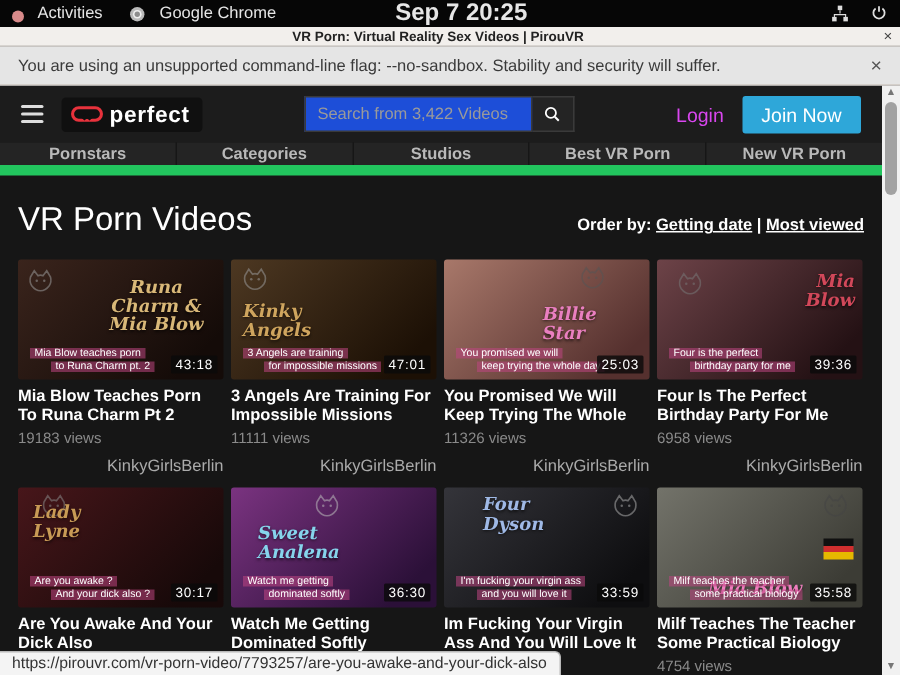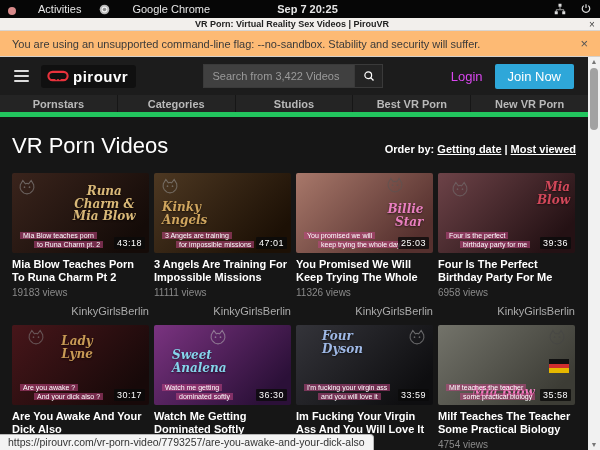--- a/index.html
+++ b/index.html
@@ -2,57 +2,57 @@
 <html><head>
 <meta charset="utf-8">
 <style>
   * { margin:0; padding:0; box-sizing:border-box; }
   html,body { width:600px; height:450px; overflow:hidden; background:#161616;
     font-family:"Liberation Sans", sans-serif; }
 
   
   .sysbar { position:absolute; top:0; left:0; width:600px; height:18px; background:#060606;
     color:#e6e6e6; font-size:11px; display:flex; align-items:center; padding:0 8px; z-index:50; }
-  .sysbar .grp { display:flex; align-items:flex-end; gap:22px; margin-right:18px; }
+  .sysbar .grp { display:flex; align-items:flex-end; gap:9px; margin-right:18px; }
   .dot-icon { width:8px; height:8px; border-radius:50%; background:#d88a8a; display:inline-block; }
-  .sys-clock { position:absolute; left:0; right:0; text-align:center; font-weight:bold; font-size:11px;padding-left:15px; }
+  .sys-clock { position:absolute; left:0; right:0; text-align:center; font-weight:bold; font-size:16px;padding-left:15px; }
   .sys-right { margin-left:auto; display:flex; align-items:center; gap:14px; z-index:2; }
 
   
   .tabbar { position:absolute; top:18px; left:0; width:600px; height:13px; background:#f2efec;
     border-bottom:1px solid #d8d4d0; color:#222; font-size:9px; display:flex; align-items:center; z-index:49; }
   .tabbar .tab-title { flex:1; text-align:center; font-weight:bold; }
   .tabbar .tab-close { width:16px; text-align:center; color:#444; font-size:10px; cursor:default; }
 
   
-  .warnbar { position:absolute; top:31px; left:0; width:600px; height:26px; background:#fdba74;
+  .warnbar { position:absolute; top:31px; left:0; width:600px; height:26px; background:#e5e5e5;
     border-bottom:1px solid #d5d0cb; color:#3a3a3a; font-size:11px; display:flex; align-items:center;
     padding:0 12px; z-index:48; }
   .warnbar .warn-close { margin-left:auto; color:#555; font-size:13px; }
 
   
   .viewport { position:absolute; top:57px; left:0; width:588px; height:393px; background:#161616; overflow:hidden; }
 
   
   .site-header { height:38px; background:#1c1c1c; display:flex; align-items:center; padding:0 14px; }
   .burger { width:15px; display:flex; flex-direction:column; gap:3px; margin-right:12px; }
   .burger span { height:2px; background:#ddd; border-radius:1px; }
   .logo-box { background:#101010; border-radius:3px; padding:3px 8px 3px 6px; display:flex; align-items:center; gap:4px; }
   .logo-text { color:#fff; font-size:15px; font-weight:bold; letter-spacing:0.5px; }
   .search-wrap { display:flex; margin-left:auto; margin-right:auto; }
-  .search-input { width:152px; height:24px; background:#404040; border:1px solid #3a3a3a; color:#cfcfcf;
+  .search-input { width:152px; height:24px; background:#1d4ed8; border:1px solid #3a3a3a; color:#cfcfcf;
     font-size:11px; padding:0 8px; outline:none; }
   .search-input::placeholder { color:#9a9a9a; }
   .search-btn { width:28px; height:24px; background:#242424; border:1px solid #3a3a3a; border-left:none;
     display:flex; align-items:center; justify-content:center; }
   .login { color:#d946ef; font-size:13px; margin-right:12px; }
   .join-btn { background:#2ea7d9; color:#fff; font-size:13px; padding:5px 13px; border-radius:2px; }
 
   
-  .nav { height:22px; display:flex; background:#161616; gap:1px; border-bottom:5px solid #22c55e; }
+  .nav { height:22px; display:flex; background:#161616; gap:1px; border-bottom:7px solid #22c55e; }
   .nav-item { flex:1; background:#242424; color:#b9b9b9; font-size:11px; font-weight:bold;
     display:flex; align-items:center; justify-content:center; }
 
   
   .main { padding:10px 12px 0 12px; }
   .title-row { display:flex; align-items:baseline; margin:6px 0 14px 0; }
   .page-title { color:#fff; font-size:22px; font-weight:500; }
   .orderby { margin-left:auto; color:#fff; font-size:11px; font-weight:bold; }
   .orderby a { color:#fff; text-decoration:underline; }
   .orderby .sep { padding:0 3px; }
@@ -70,25 +70,25 @@
   .cap1 { bottom:14px; } .cap2 { bottom:5px; left:22px; }
   .vtitle { margin-top:5px; color:#fff; font-size:11px; font-weight:bold; line-height:1.2; height:26px; overflow:hidden; }
   .views { margin-top:3px; color:#8a8a8a; font-size:10px; }
   .studio { margin-top:7px; color:#ababab; font-size:11px;text-align:right; }
 
   
   .card:nth-child(1) .overlay-name { right:5px; top:12px; width:58%; text-align:center; }
   .card:nth-child(1) .cat-logo { left:5px; top:5px; }
   .card:nth-child(2) .overlay-name { left:8px; top:28px; width:48%; }
   .card:nth-child(2) .cat-logo { left:6px; top:4px; }
-  .card:nth-child(3) .overlay-name { left:48%; top:30px; width:45%; text-align:right; }
+  .card:nth-child(3) .overlay-name { left:48%; top:30px; width:45%; text-align:left; }
   .card:nth-child(3) .cat-logo { right:28px; top:3px; }
   .card:nth-child(4) .overlay-name { right:5px; top:8px; width:42%; text-align:right; }
   .card:nth-child(4) .cat-logo { left:12px; top:7px; }
-  .card:nth-child(5) .overlay-name { left:26px; top:10px; width:40%;text-align:right; }
+  .card:nth-child(5) .overlay-name { left:10px; top:10px; width:40%; }
   .card:nth-child(5) .cat-logo { left:14px; top:3px; }
   .card:nth-child(6) .overlay-name { left:18px; top:24px; width:55%; }
   .card:nth-child(6) .cat-logo { left:54px; top:3px; }
   .card:nth-child(7) .overlay-name { left:26px; top:5px; width:52%; }
   .card:nth-child(7) .cat-logo { right:6px; top:3px; }
   .card:nth-child(8) .overlay-name { left:34px; bottom:6px; width:58%; }
   .card:nth-child(8) .cat-logo { right:8px; top:3px; }
 
   .de-flag { position:absolute; right:6px; top:34px; width:20px; height:14px; display:flex; flex-direction:column; }
   .de-flag i { flex:1; } .de-flag i:nth-child(1){background:#101010;} .de-flag i:nth-child(2){background:#cf2e2e;} .de-flag i:nth-child(3){background:#e6b800;}
@@ -151,21 +151,21 @@
     <div class="burger">
         <span></span>
         <span></span>
         <span></span>
       </div>
     <div class="logo-box">
       <svg width="22" height="12" viewBox="0 0 32 16">
         <rect x="2" y="2" width="28" height="12" rx="6" fill="none" stroke="#e8323c" stroke-width="3"></rect>
         <path d="M12 13 Q16 8 20 13" stroke="#101010" fill="none" stroke-width="4"></path>
       </svg>
-      <span class="logo-text">pirouvr</span>
+      <span class="logo-text">perfect</span>
     </div>
     <div class="search-wrap">
       <input class="search-input" placeholder="Search from 3,422 Videos" style="">
       <div class="search-btn">
         <svg width="12" height="12" viewBox="0 0 16 16">
           <circle cx="7" cy="7" r="4.5" fill="none" stroke="#fff" stroke-width="1.6"></circle>
           <path d="M10.5 10.5 L14 14" stroke="#fff" stroke-width="1.8"></path>
         </svg>
       </div>
     </div>

